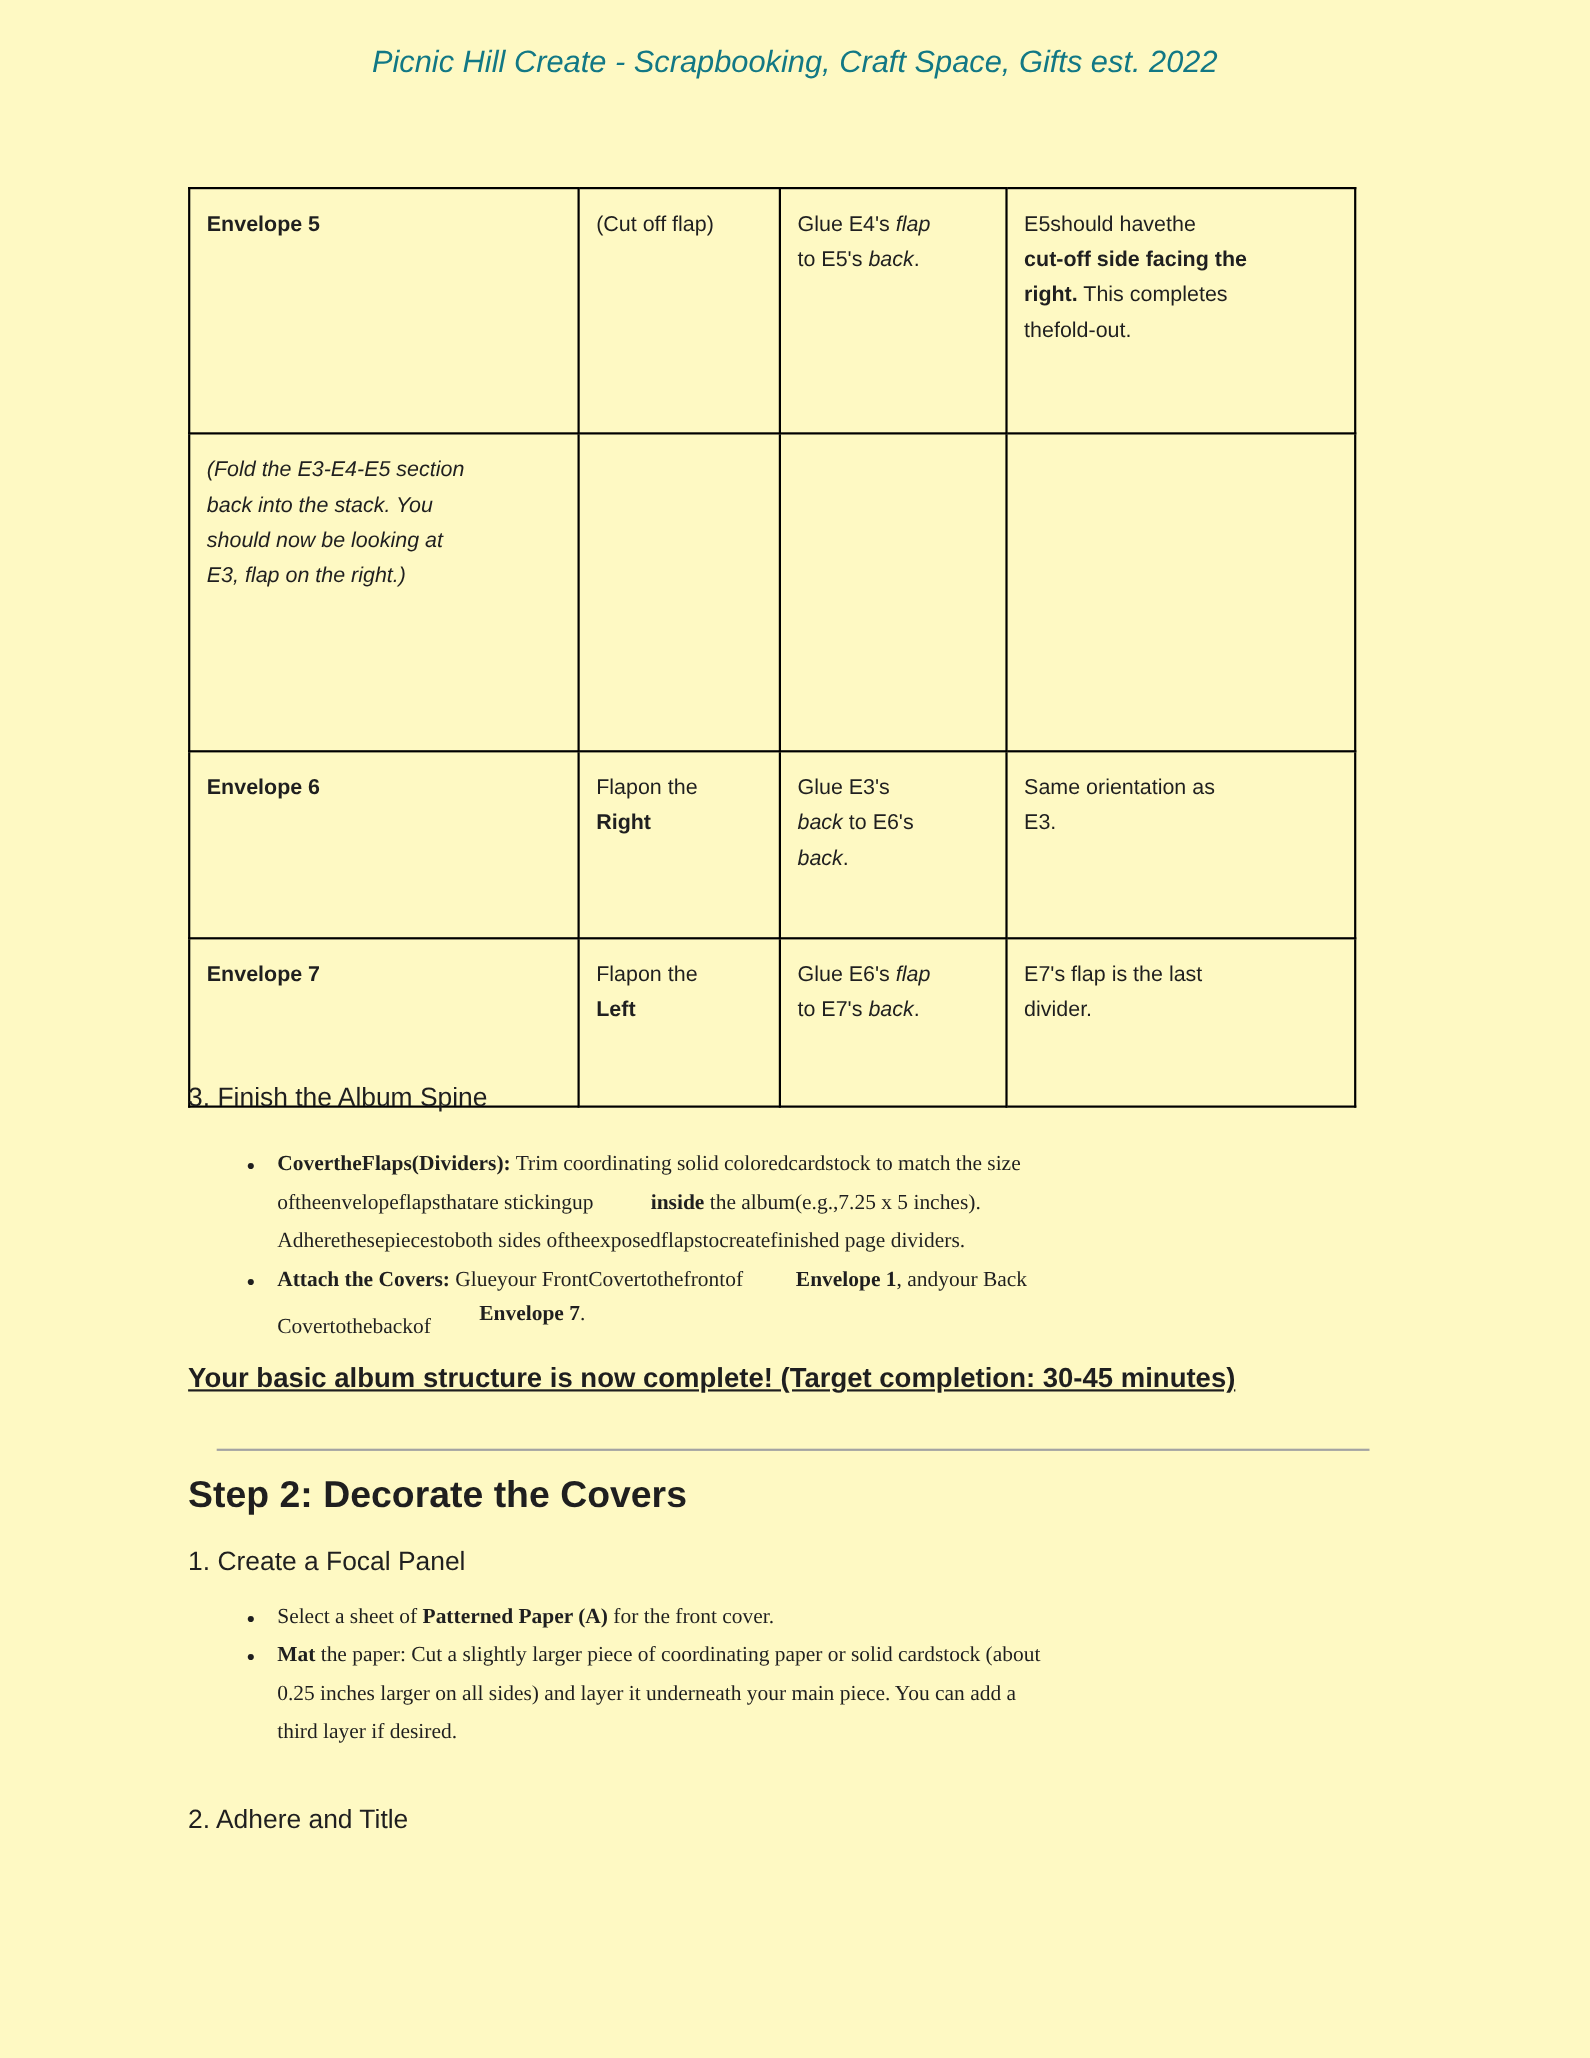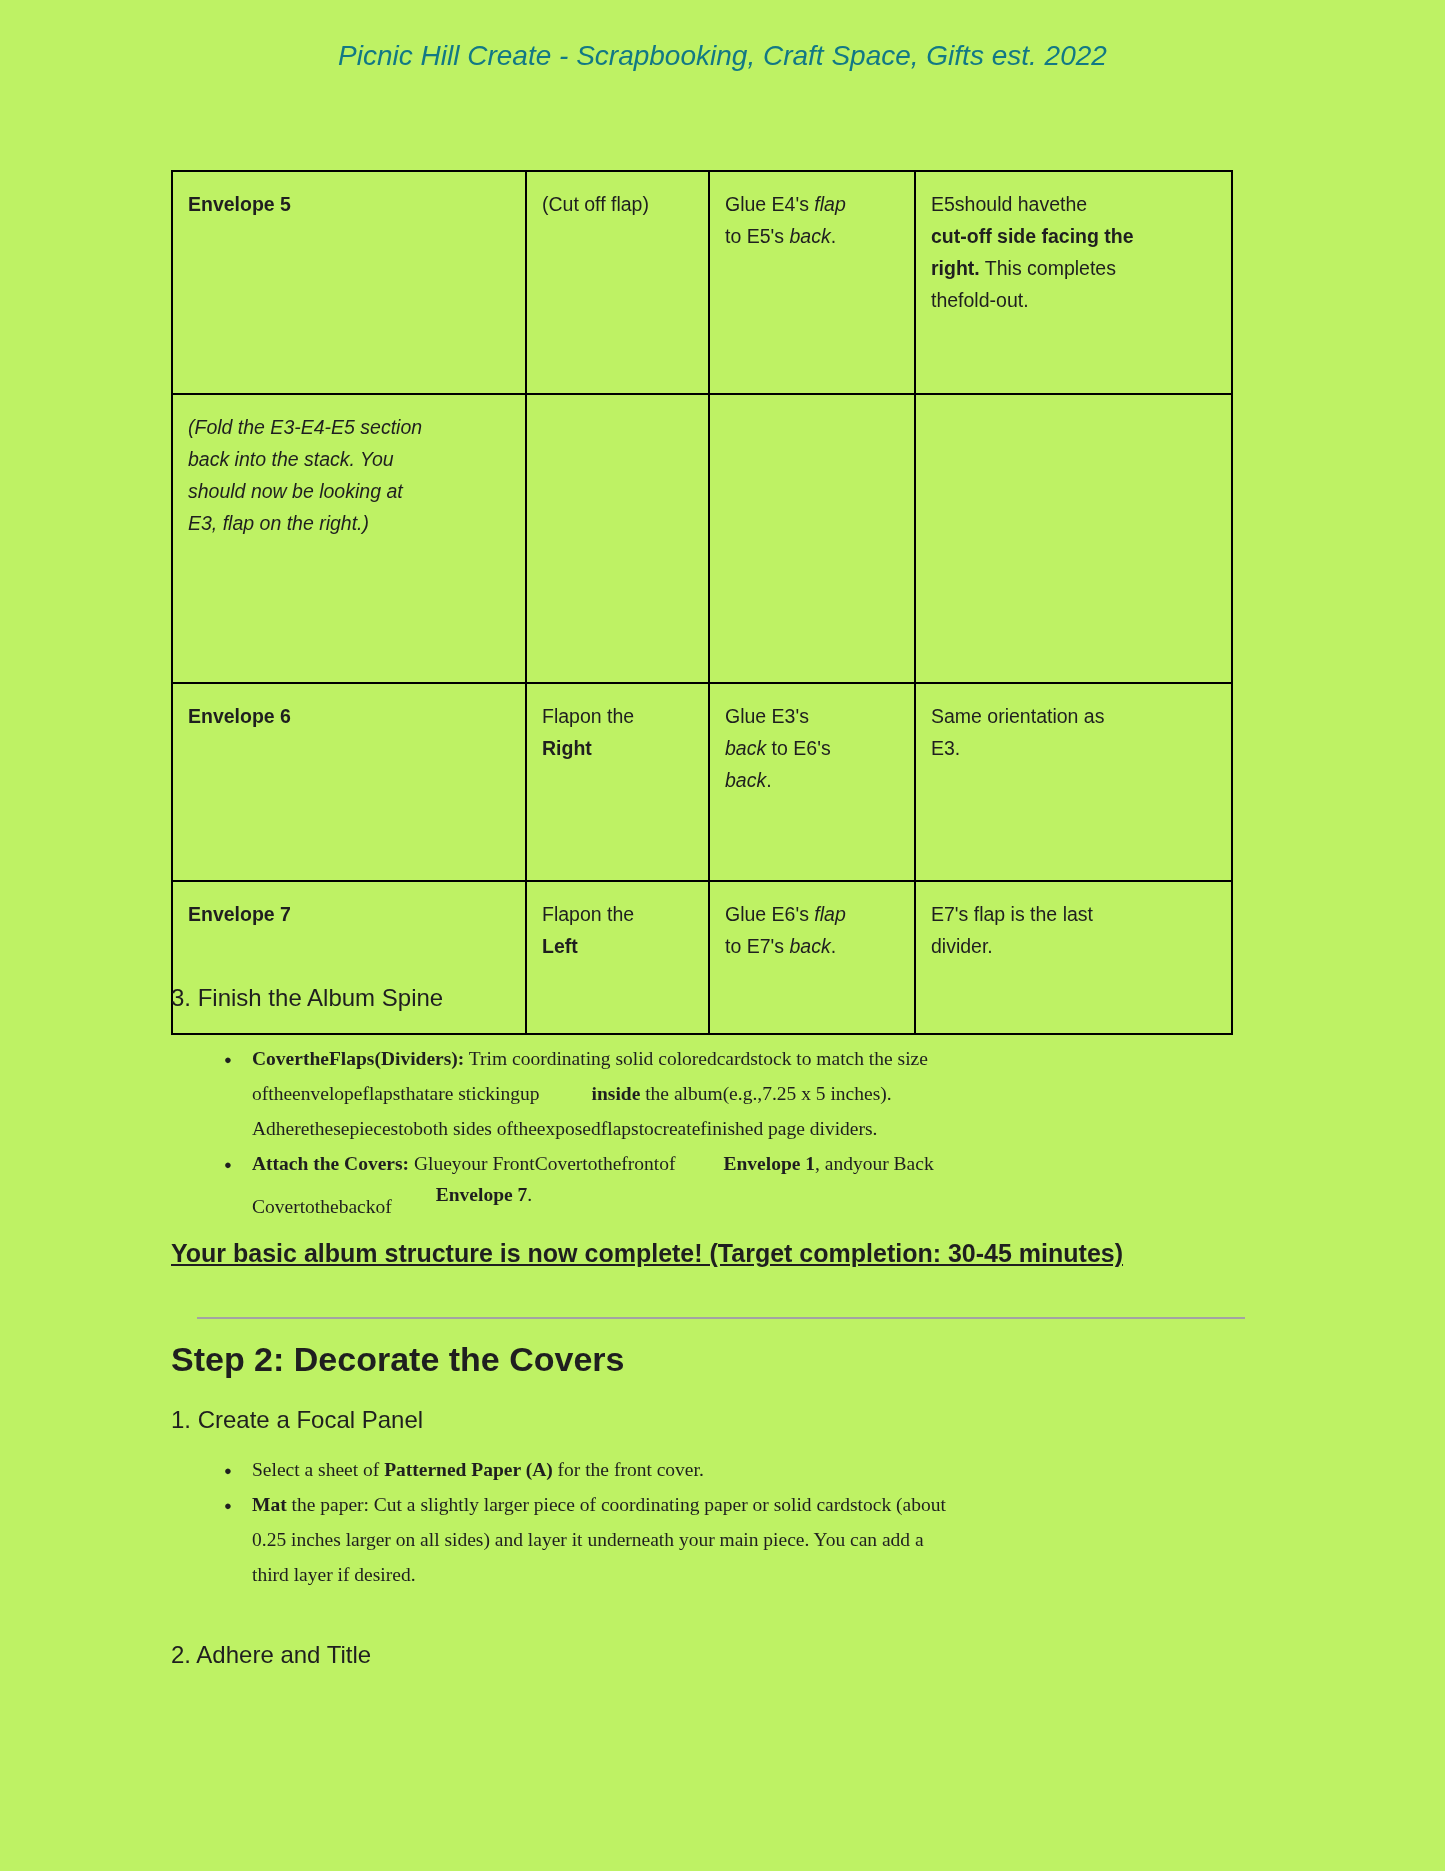--- a/index.html
+++ b/index.html
@@ -1,39 +1,39 @@
 <!DOCTYPE html>
 <html><head>
 <meta charset="utf-8">
 <style>
   html,body{margin:0;padding:0;background:#ffffff;}
   body{
     width:1445px;height:1871px;overflow:hidden;
     font-family:"Liberation Sans", sans-serif;color:#1f1f1f;
     -webkit-font-smoothing:antialiased;
   }
-  .page{position:relative;width:1445px;height:1871px;background:#bef264;}
+  .page{position:relative;width:1445px;height:1871px;background:#fef9c3;}
 
   .doc-title{
     position:absolute;top:40px;left:0;width:1445px;
     text-align:center;font-style:italic;font-size:28px;
     color:#127885;white-space:nowrap;
   }
 
   table.env-table{
     position:absolute;left:171px;top:170px;
     border-collapse:collapse;table-layout:fixed;width:1060px;
   }
   table.env-table td{
     border:2px solid #000;vertical-align:top;
     padding:16px 15px;font-size:19.5px;line-height:32px;
   }
   tr.r1{height:223px}
   tr.r2{height:289px}
-  tr.r3{height:198px}
+  tr.r3{height:170px}
   tr.r4{height:153px}
 
   .h-small{position:absolute;left:171px;font-size:24px;font-weight:normal;white-space:nowrap;}
   .h-big{position:absolute;left:171px;font-size:34px;font-weight:bold;white-space:nowrap;}
 
   ul.doc-list{
     position:absolute;left:171px;margin:0;padding:0;list-style:none;
     width:1095px;font-size:19.5px;line-height:35px;
   }
   ul.doc-list li{position:relative;padding-left:81px;font-family:Liberation Serif, serif;}

